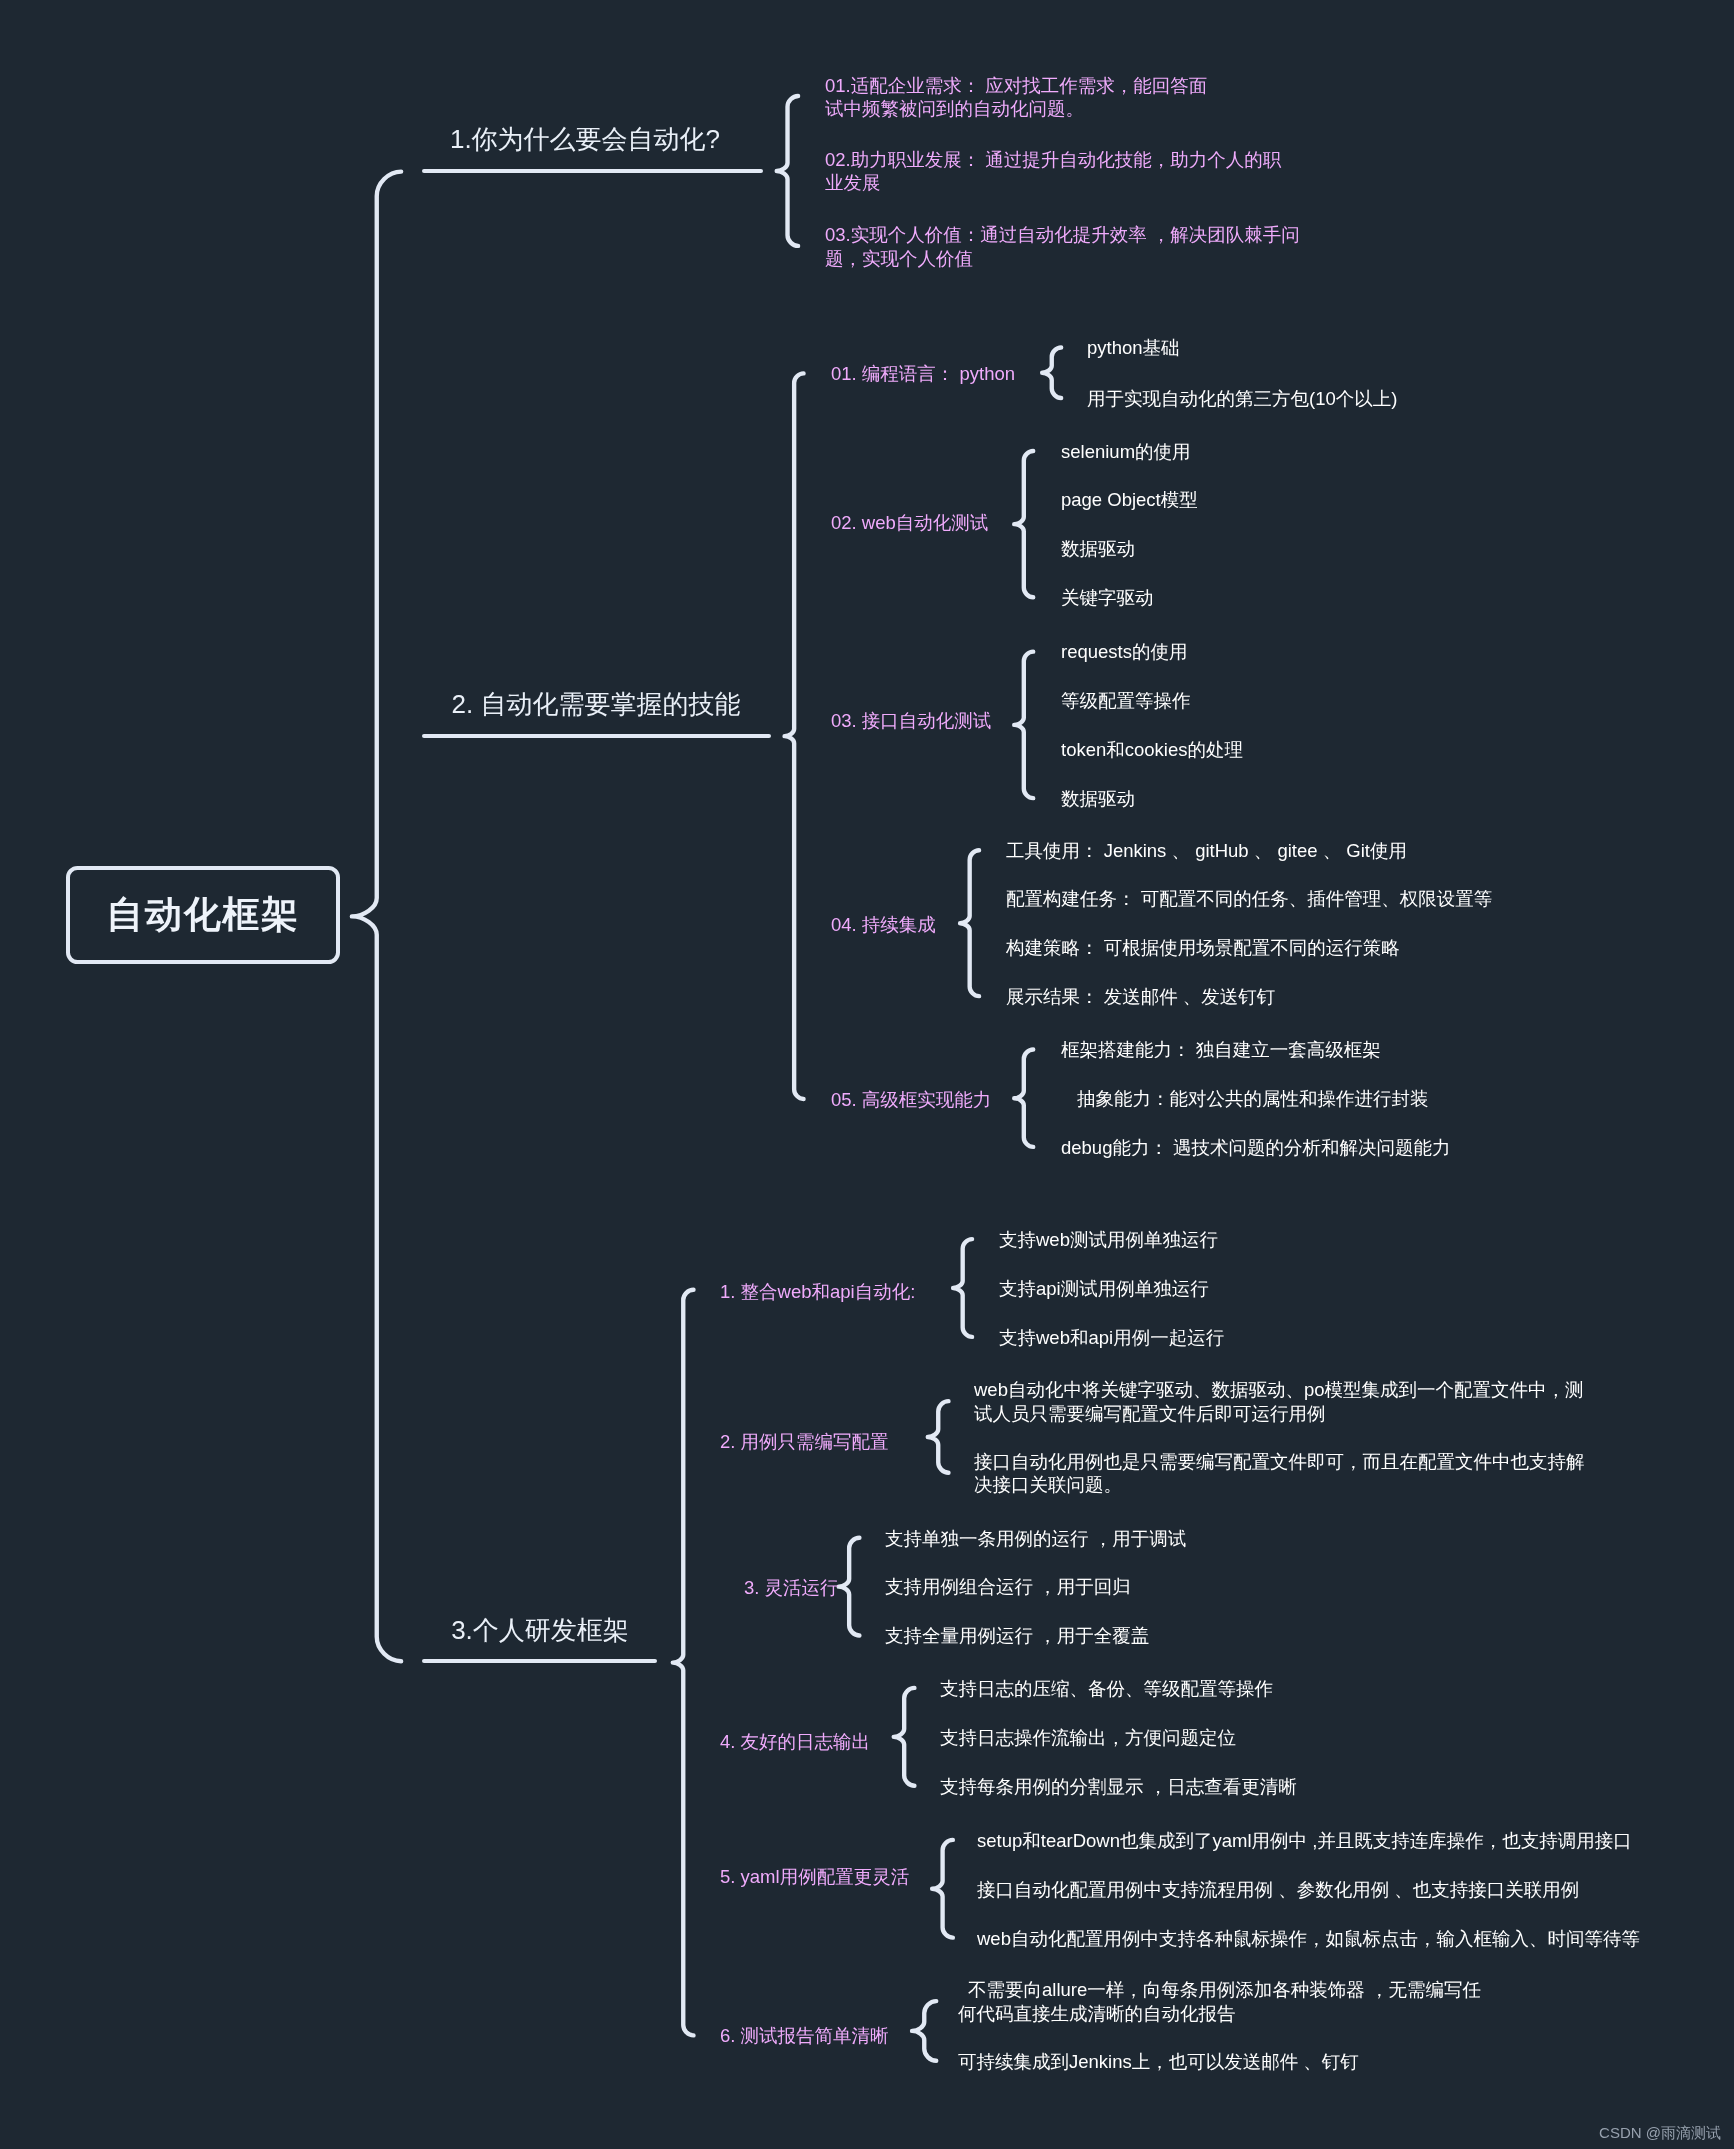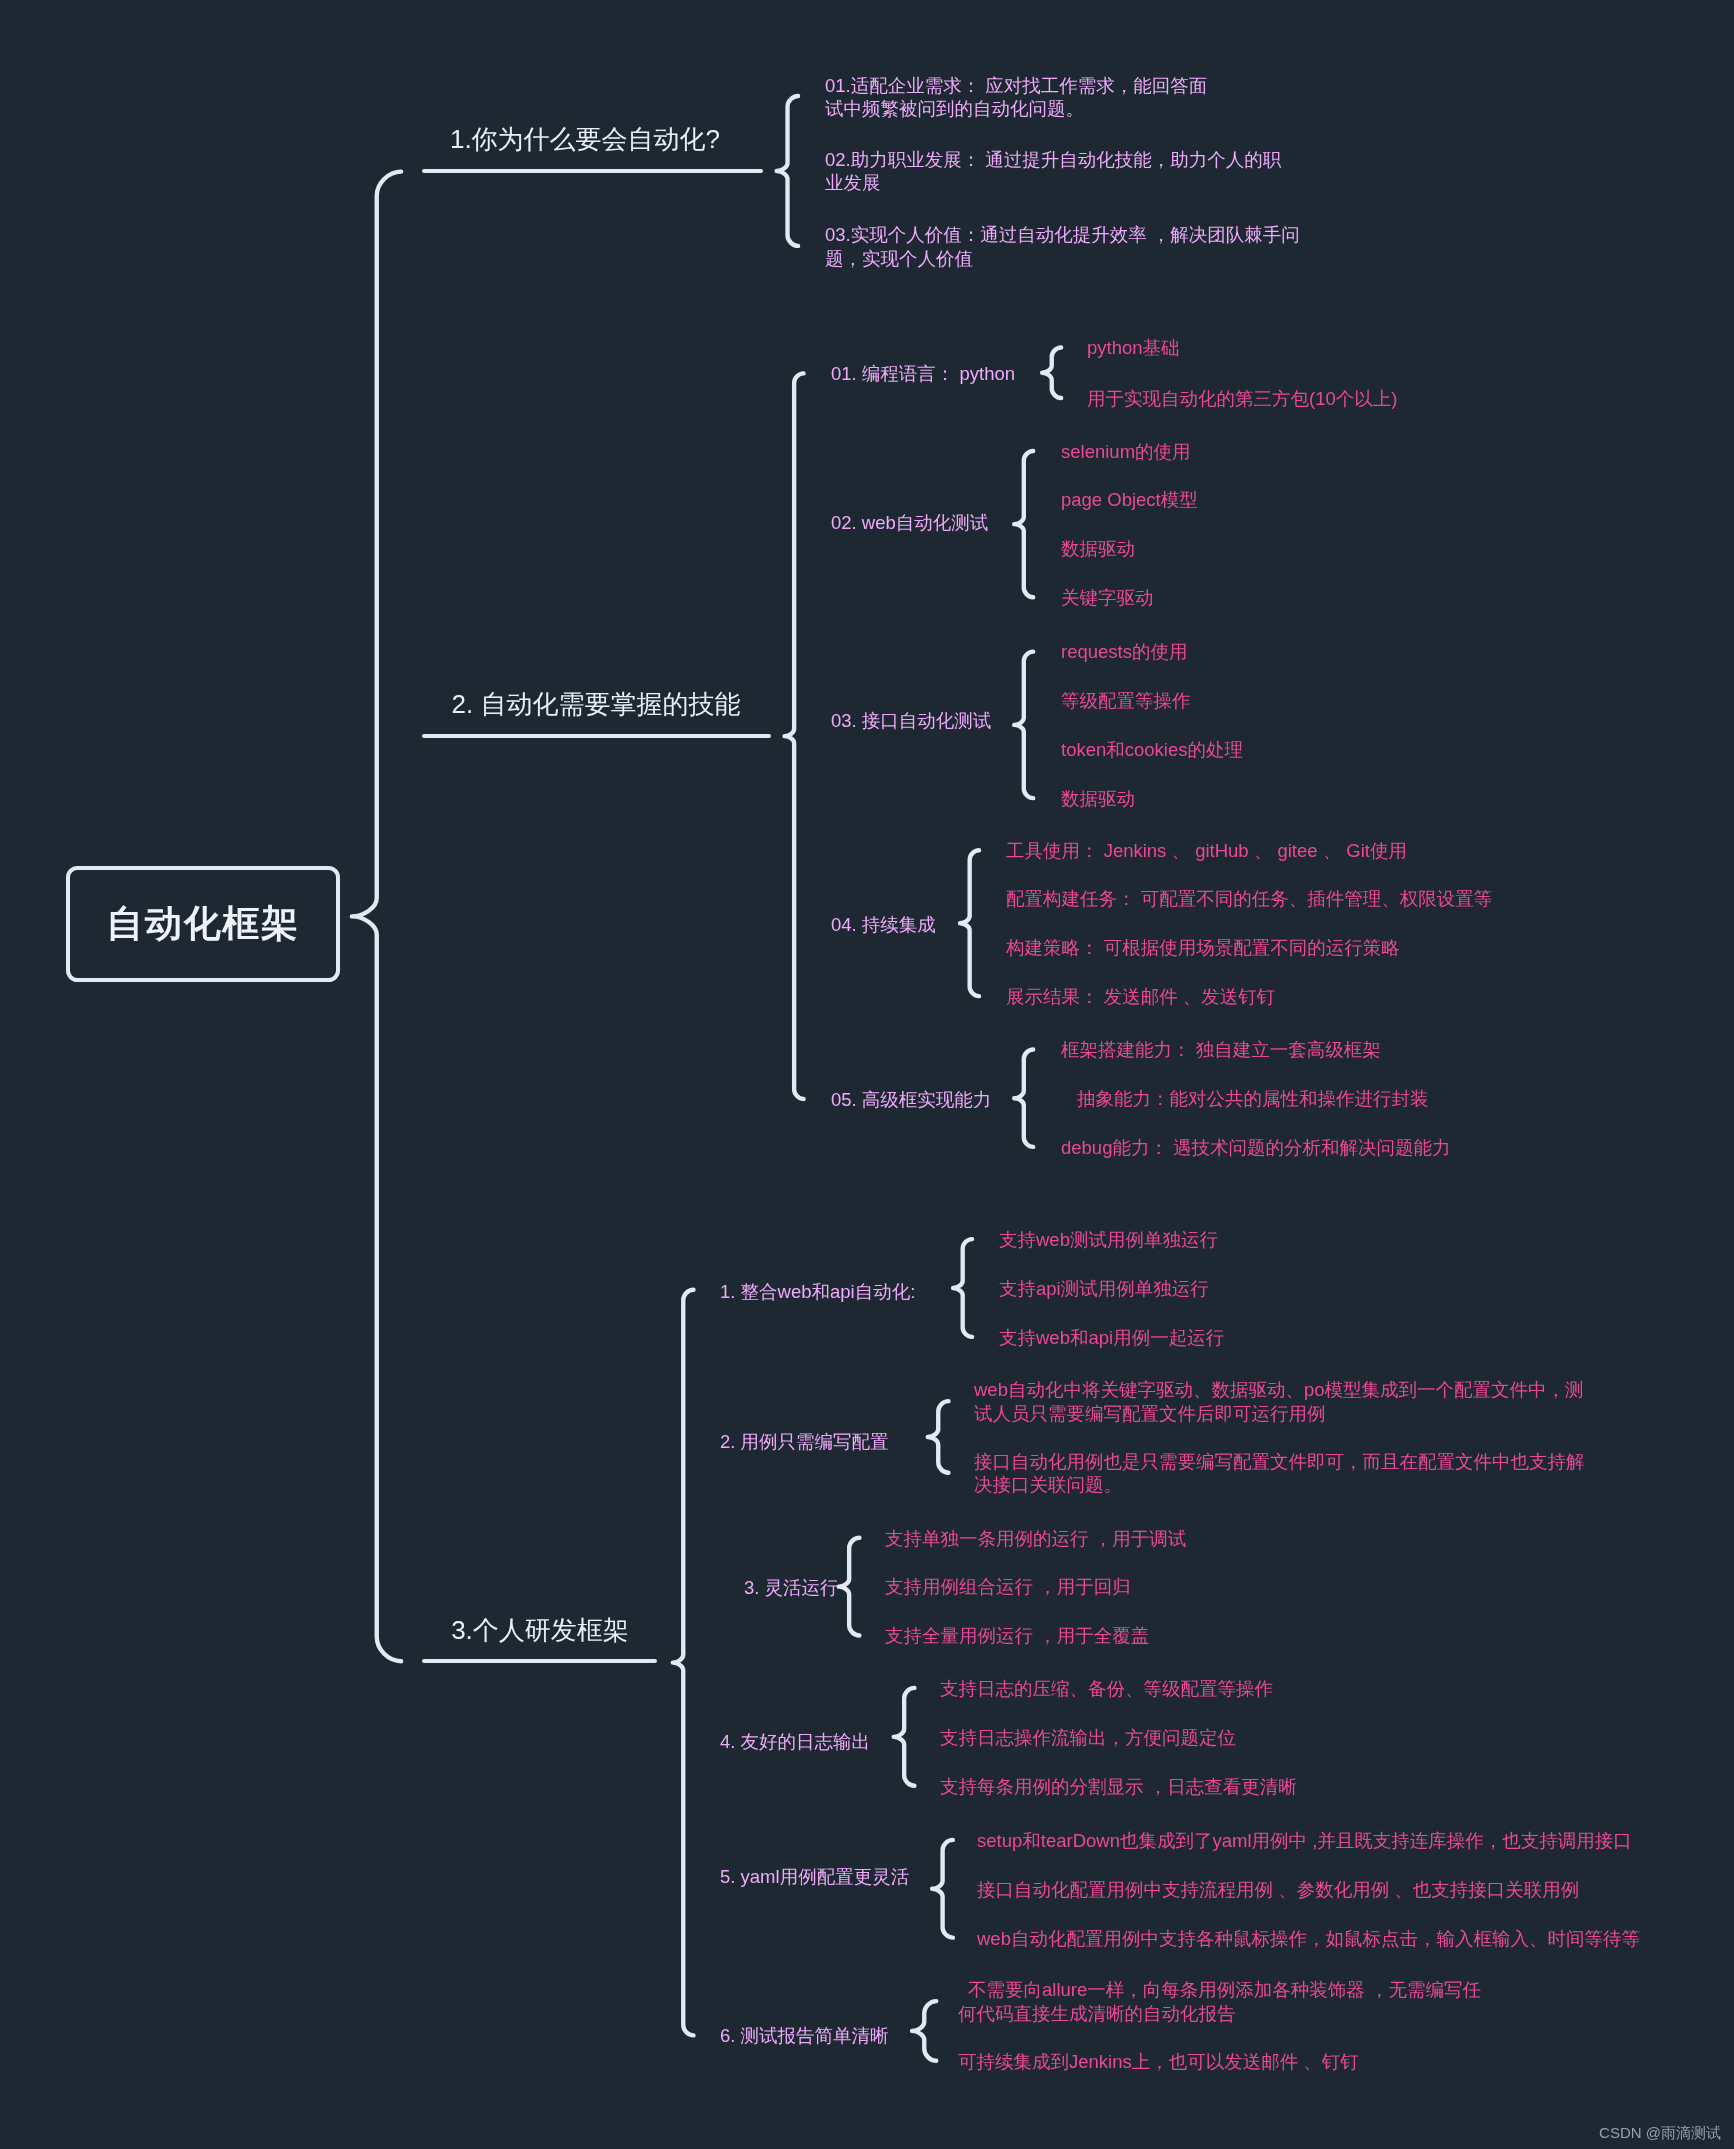--- a/index.html
+++ b/index.html
@@ -12,21 +12,21 @@
             pointer-events:none;overflow:visible;}
   svg.lines path{fill:none;stroke:#e2e9f4;stroke-width:5;
                  stroke-linecap:round;stroke-linejoin:round;}
   .central{position:absolute;border:4.4px solid #e2e9f4;border-radius:11.4px;
            display:flex;align-items:center;justify-content:center;box-sizing:border-box;}
   .central .ctext{font-size:37px;font-weight:700;letter-spacing:1.7px;color:#eef3fa;}
   .branch{position:absolute;}
   .branch .btext{font-size:26px;display:block;text-align:center;color:#eaf0f8;}
   .bline{height:4.4px;background:#e2e9f4;border-radius:2.2px;}
   .topic{position:absolute;font-size:18.5px;line-height:24px;color:#f0abfc;white-space:pre;}
-  .leaf{position:absolute;font-size:18.5px;line-height:24px;color:#ec4899;white-space:pre;}
+  .leaf{position:absolute;font-size:18.5px;line-height:24px;color:#ffffff;white-space:pre;}
   .wm{position:absolute;font-size:15px;line-height:18.3px;color:#97a1ae;white-space:pre;}
 </style>
 </head>
 <body>
 
 <div id="root">
   <svg class="lines" id="lines" viewBox="0 0 1986 2461">
       <path d="M 458.93 196.50 C 444.4064 196.50 431 209.91 431 224.43 L 431 1028.36 C 431 1039.33 416.18 1049.45 402.5 1049.45 C 416.18 1049.45 431 1059.57 431 1070.54 L 431 1874.47 C 431 1888.99 444.4064 1902.40 458.93 1902.40"></path>
       <path d="M 913.5519999999999 110.00 C 907.2329599999999 110.00 901.4 115.83 901.4 122.15 L 901.4 186.62 C 901.4 191.40 894.952 195.80 889 195.80 C 894.952 195.80 901.4 200.20 901.4 204.98 L 901.4 269.45 C 901.4 275.77 907.2329599999999 281.60 913.5519999999999 281.60"></path>
       <path d="M 919.78 427.60 C 914.1744 427.60 909 432.77 909 438.38 L 909 834.91 C 909 839.14 903.28 843.05 898 843.05 C 903.28 843.05 909 846.96 909 851.19 L 909 1247.72 C 909 1253.33 914.1744 1258.50 919.78 1258.50"></path>
@@ -36,21 +36,21 @@
       <path d="M 1182.78 746.30 C 1177.1744 746.30 1172 751.47 1172 757.08 L 1172 822.01 C 1172 826.24 1166.28 830.15 1161 830.15 C 1166.28 830.15 1172 834.06 1172 838.29 L 1172 903.22 C 1172 908.83 1177.1744 914.00 1182.78 914.00"></path>
       <path d="M 1120.78 973.70 C 1115.1744 973.70 1110 978.87 1110 984.48 L 1110 1049.11 C 1110 1053.34 1104.28 1057.25 1099 1057.25 C 1104.28 1057.25 1110 1061.16 1110 1065.39 L 1110 1130.02 C 1110 1135.63 1115.1744 1140.80 1120.78 1140.80"></path>
       <path d="M 1182.78 1201.90 C 1177.1744 1201.90 1172 1207.07 1172 1212.68 L 1172 1249.51 C 1172 1253.74 1166.28 1257.65 1161 1257.65 C 1166.28 1257.65 1172 1261.56 1172 1265.79 L 1172 1302.62 C 1172 1308.23 1177.1744 1313.40 1182.78 1313.40"></path>
       <path d="M 1112.78 1419.00 C 1107.1744 1419.00 1102 1424.17 1102 1429.78 L 1102 1466.86 C 1102 1471.09 1096.28 1475.00 1091 1475.00 C 1096.28 1475.00 1102 1478.91 1102 1483.14 L 1102 1520.22 C 1102 1525.83 1107.1744 1531.00 1112.78 1531.00"></path>
       <path d="M 1085.76 1604.60 C 1079.6448 1604.60 1074 1610.24 1074 1616.36 L 1074 1636.72 C 1074 1641.34 1067.76 1645.60 1062 1645.60 C 1067.76 1645.60 1074 1649.86 1074 1654.48 L 1074 1674.84 C 1074 1680.96 1079.6448 1686.60 1085.76 1686.60"></path>
       <path d="M 983.76 1761.00 C 977.6448 1761.00 972 1766.64 972 1772.76 L 972 1808.12 C 972 1812.74 965.76 1817.00 960 1817.00 C 965.76 1817.00 972 1821.26 972 1825.88 L 972 1861.24 C 972 1867.36 977.6448 1873.00 983.76 1873.00"></path>
       <path d="M 1046.76 1933.00 C 1040.6448 1933.00 1035 1938.64 1035 1944.76 L 1035 1980.12 C 1035 1984.74 1028.76 1989.00 1023 1989.00 C 1028.76 1989.00 1035 1993.26 1035 1997.88 L 1035 2033.24 C 1035 2039.36 1040.6448 2045.00 1046.76 2045.00"></path>
       <path d="M 1090.76 2107.00 C 1084.6448 2107.00 1079 2112.64 1079 2118.76 L 1079 2154.12 C 1079 2158.74 1072.76 2163.00 1067 2163.00 C 1072.76 2163.00 1079 2167.26 1079 2171.88 L 1079 2207.24 C 1079 2213.36 1084.6448 2219.00 1090.76 2219.00"></path>
       <path d="M 1071.72 2291.60 C 1064.5855999999999 2291.60 1058 2298.19 1058 2305.32 L 1058 2315.44 C 1058 2320.83 1050.72 2325.80 1044 2325.80 C 1050.72 2325.80 1058 2330.77 1058 2336.16 L 1058 2346.28 C 1058 2353.41 1064.5855999999999 2360.00 1071.72 2360.00"></path>
     </svg>
-  <div class="central" id="central" style="left: 66px; top: 866px; width: 274px; height: 116px;">
+  <div class="central" id="central" style="left: 66px; top: 866px; width: 274px; height: 98px;">
     <span class="ctext">自动化框架</span>
   </div>
   <div id="nodes">
       <div class="bline" style="position: absolute; left: 422px; top: 169px; width: 341px;"></div>
       <div class="branch" style="left: 0px; top: 122px; width: 100%;">
         <span class="btext" style="position: absolute; left: 585px; transform: translateX(-50%); white-space: nowrap;">1.你为什么要会自动化?</span>
       </div>
       <div class="bline" style="position: absolute; left: 422px; top: 734px; width: 349px;"></div>
       <div class="branch" style="left: 0px; top: 687px; width: 100%;">
         <span class="btext" style="position: absolute; left: 596px; transform: translateX(-50%); white-space: nowrap;">2. 自动化需要掌握的技能</span>

